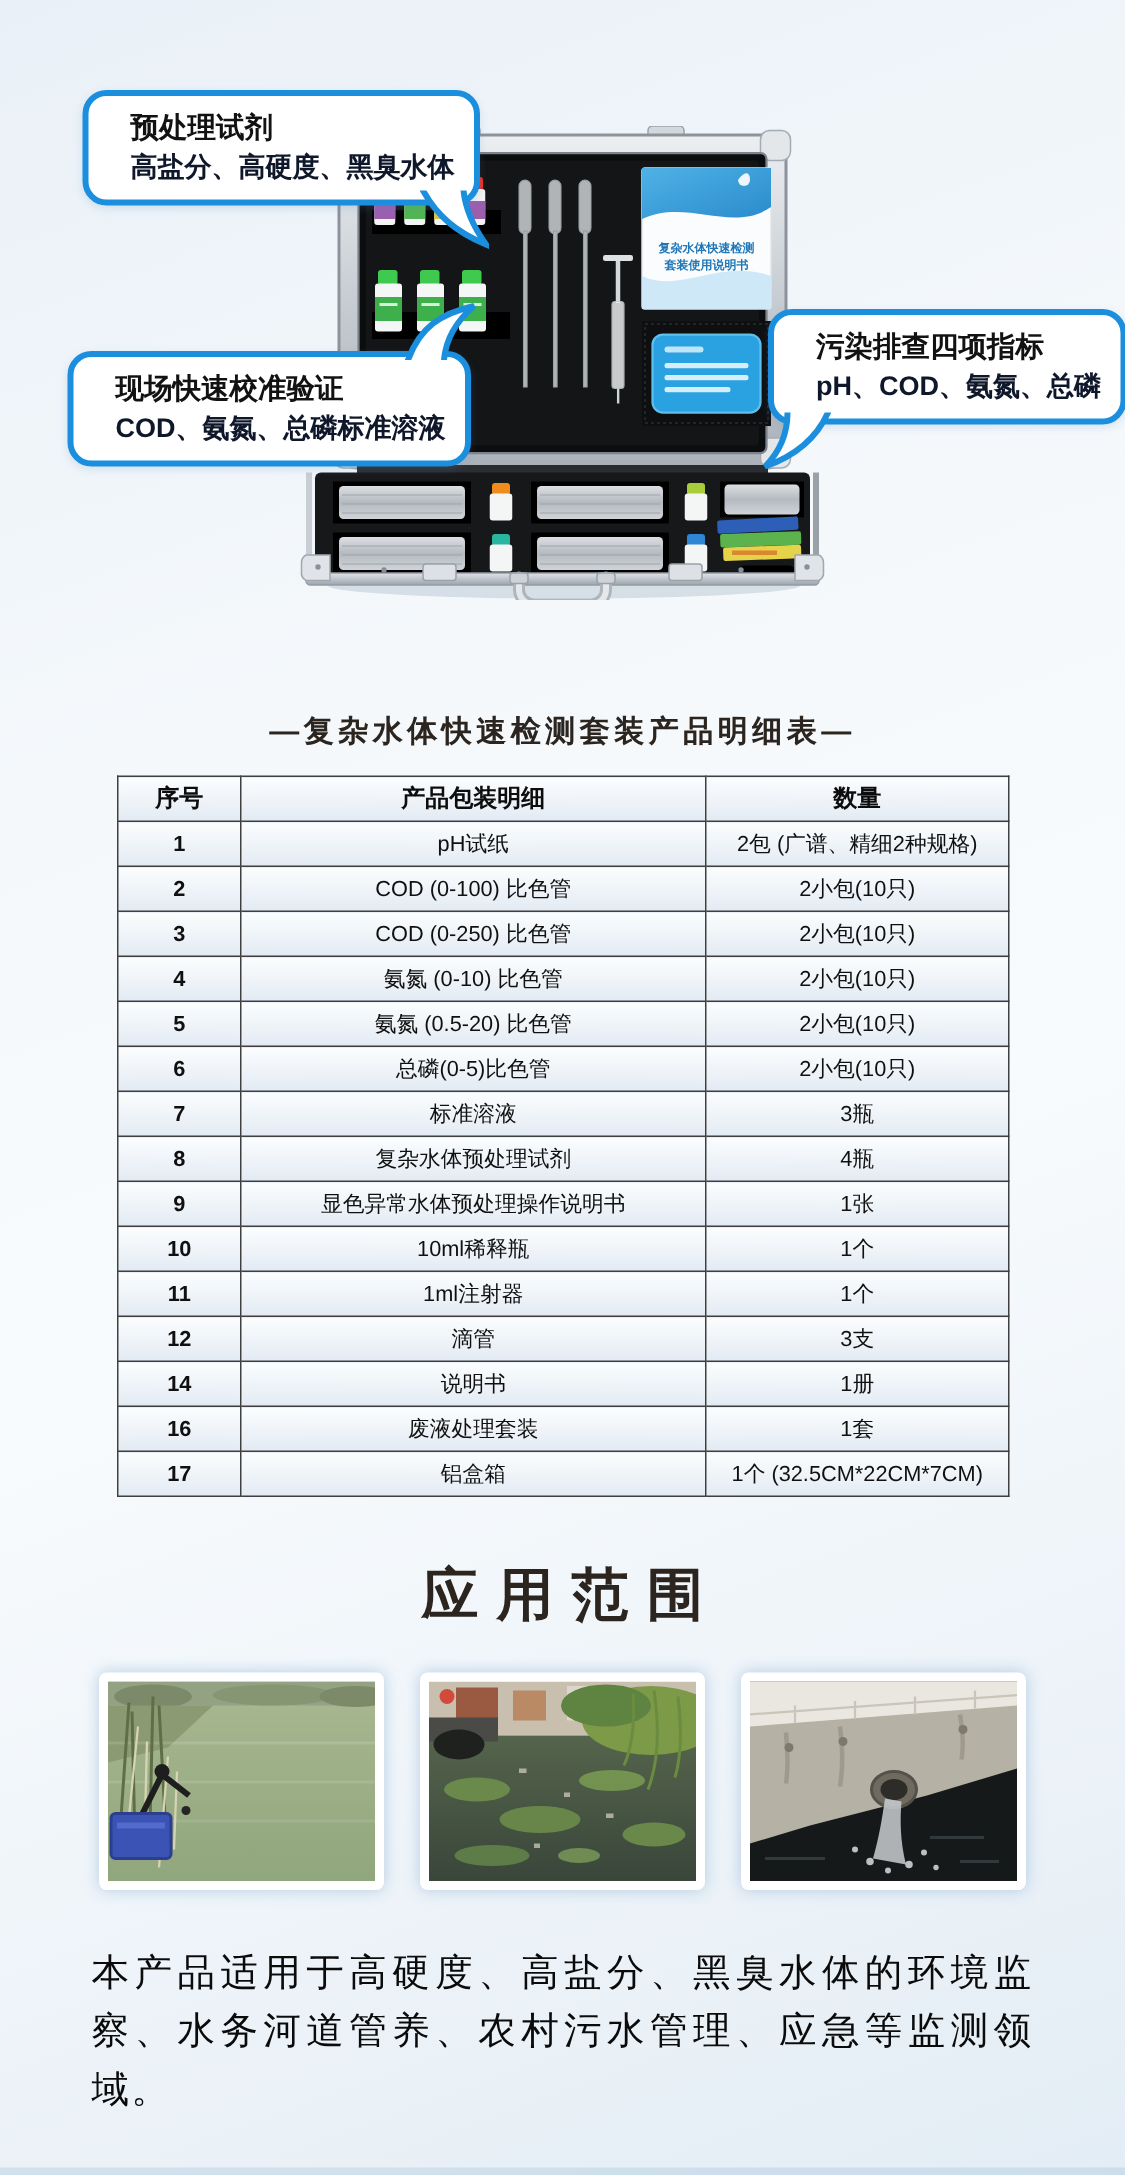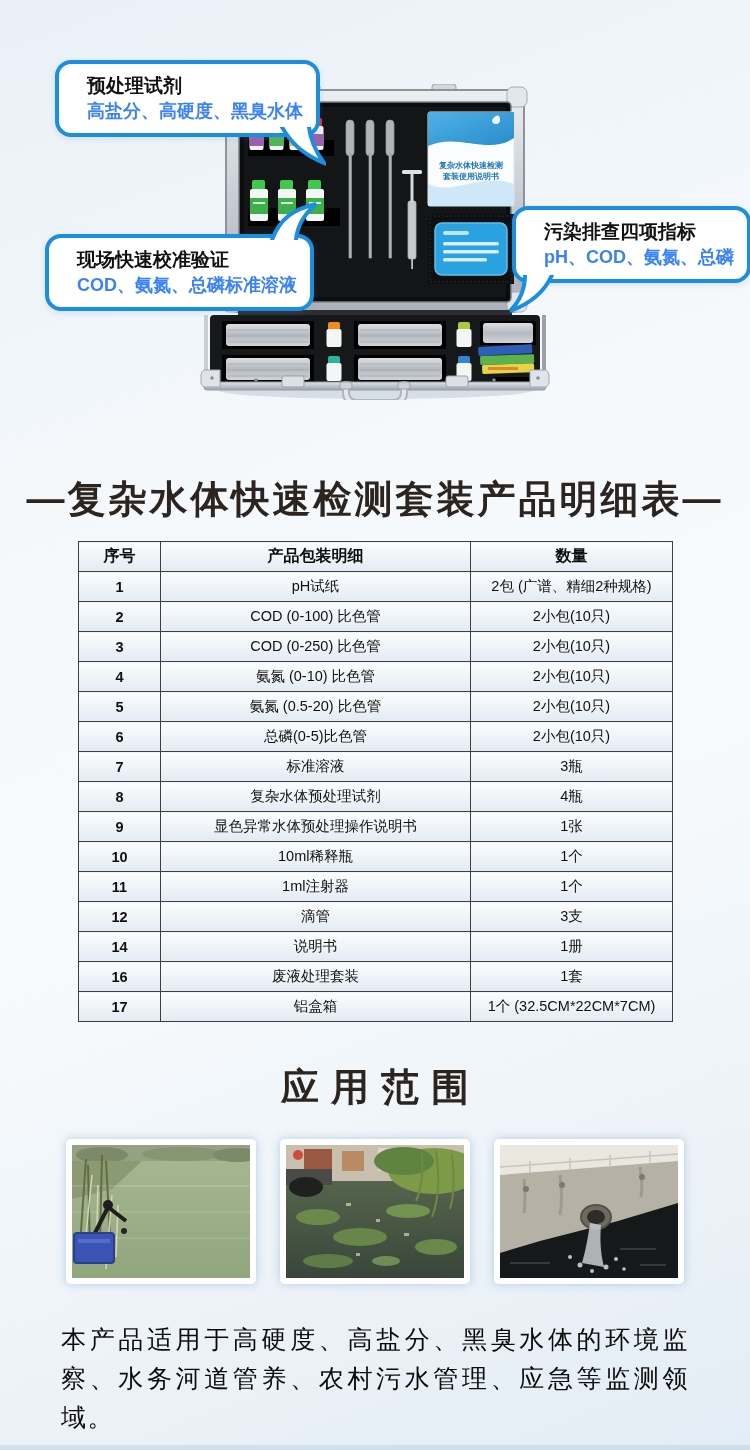--- a/index.html
+++ b/index.html
@@ -11,31 +11,31 @@
   }
   
   .hero{position:relative;height:468px;}
   .case-svg{position:absolute;left:196px;top:84px;}
   .callout{
     position:absolute;background:#fff;border:4px solid #1b8fdd;border-radius:16px;
     padding:9px 13px 10px 28px;z-index:6;white-space:nowrap;
     box-shadow:0 2px 6px rgba(90,140,190,.18);
   }
   .callout .c-title{font-size:19px;font-weight:bold;color:#121212;line-height:1.35;display:block;}
-  .callout .c-sub{font-size:18px;font-weight:bold;color:#3b82f6;line-height:1.35;display:block;}
+  .callout .c-sub{font-size:18px;font-weight:bold;color:#0f172a;line-height:1.35;display:block;}
   .tail{position:absolute;}
   .tail-br{right:-10px;bottom:-34px;}
   .tail-tr{right:-8px;top:-36px;}
   .tail-bl{left:-8px;bottom:-34px;}
   #callout-pretreat{left:55px;top:60px;}
   #callout-calibration{left:45px;top:234px;}
   #callout-indicators{left:512px;top:206px;}
   
   .table-title{
-    text-align:center;font-size:38px;font-weight:bold;color:#2b241f;
+    text-align:center;font-size:20px;font-weight:bold;color:#2b241f;
     letter-spacing:3px;margin:6px 0 16px 0;
   }
   .table-wrap{width:594px;margin:16px auto;}
   table.detail{border-collapse:collapse;width:594px;table-layout:fixed;}
   table.detail th,table.detail td{
     border:1px solid #3f3f3f;height:29px;text-align:center;vertical-align:middle;
     background-image:linear-gradient(180deg,#fbfdfe 0%,#eef3f8 55%,#e2eaf3 100%);
     padding:0 4px;overflow:hidden;
   }
   table.detail th{font-size:16px;font-weight:bold;color:#0d0d0d;}

